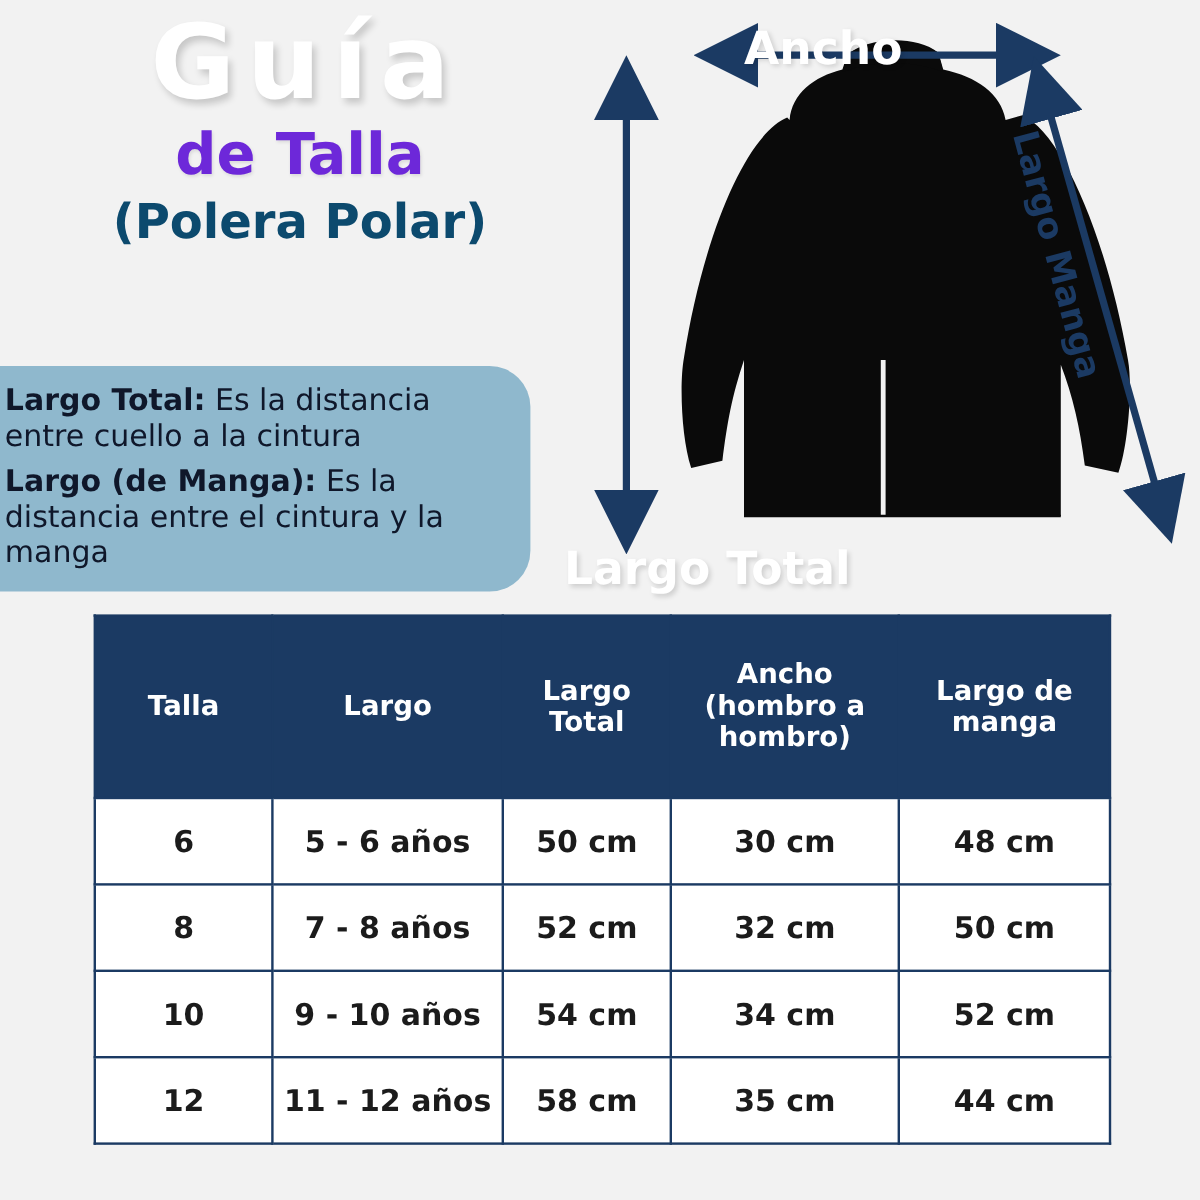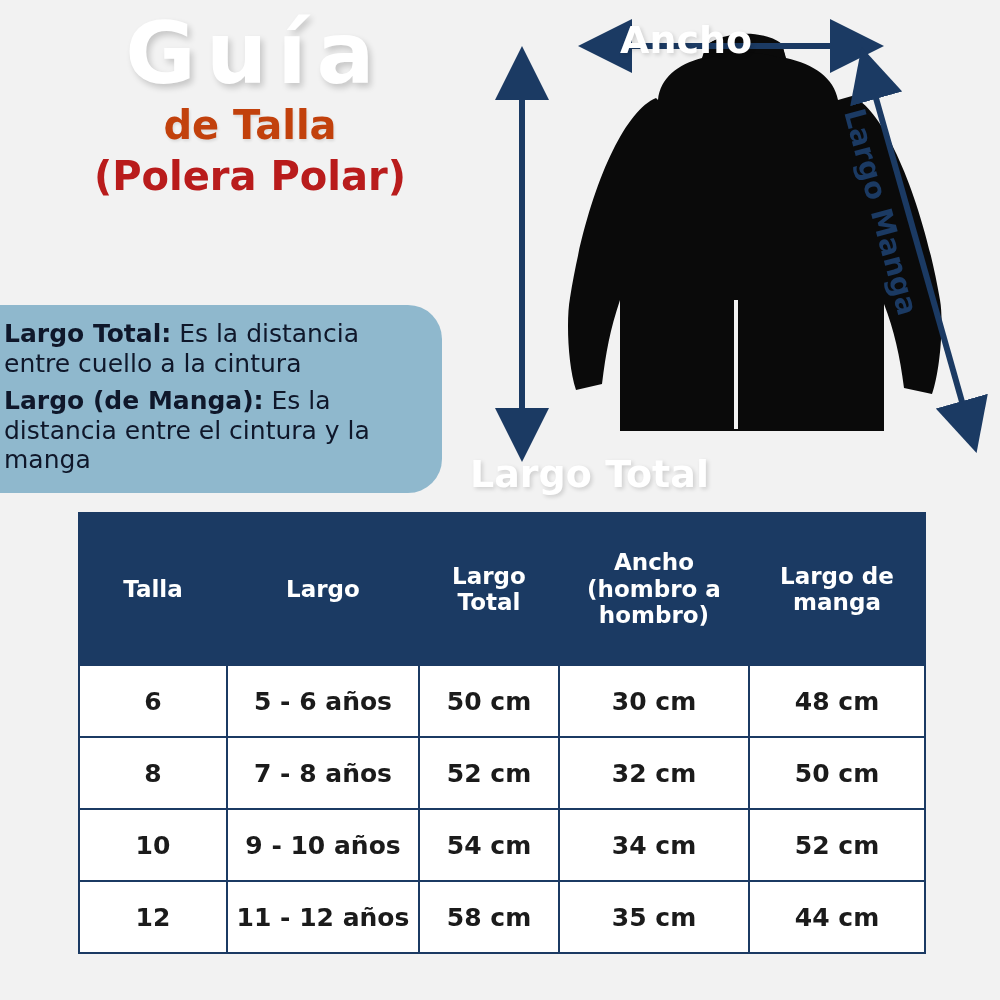--- a/index.html
+++ b/index.html
@@ -26,31 +26,31 @@
   .title-main {
     font-size: 86px;
     font-weight: bold;
     color: #ffffff;
     letter-spacing: 10px;
     line-height: 1.0;
     text-shadow: 3px 4px 6px rgba(0,0,0,0.18);
     margin-left: 10px;
   }
   .title-sub {
-    font-size: 40px;
-    font-weight: bold;
-    color: #c2410c;
+    font-size: 48px;
+    font-weight: bold;
+    color: #6d28d9;
     line-height: 1.15;
     margin-top: 6px;
     text-shadow: 1px 2px 3px rgba(0,0,0,0.10);
   }
   .title-sub2 {
     font-size: 40px;
     font-weight: bold;
-    color: #b91c1c;
+    color: #0c4a6e;
     line-height: 1.2;
     margin-top: 4px;
   }
 
   
   .note-box {
     position: absolute;
     left: -18px; top: 305px;
     width: 460px;
     background: #8fb8cd;

